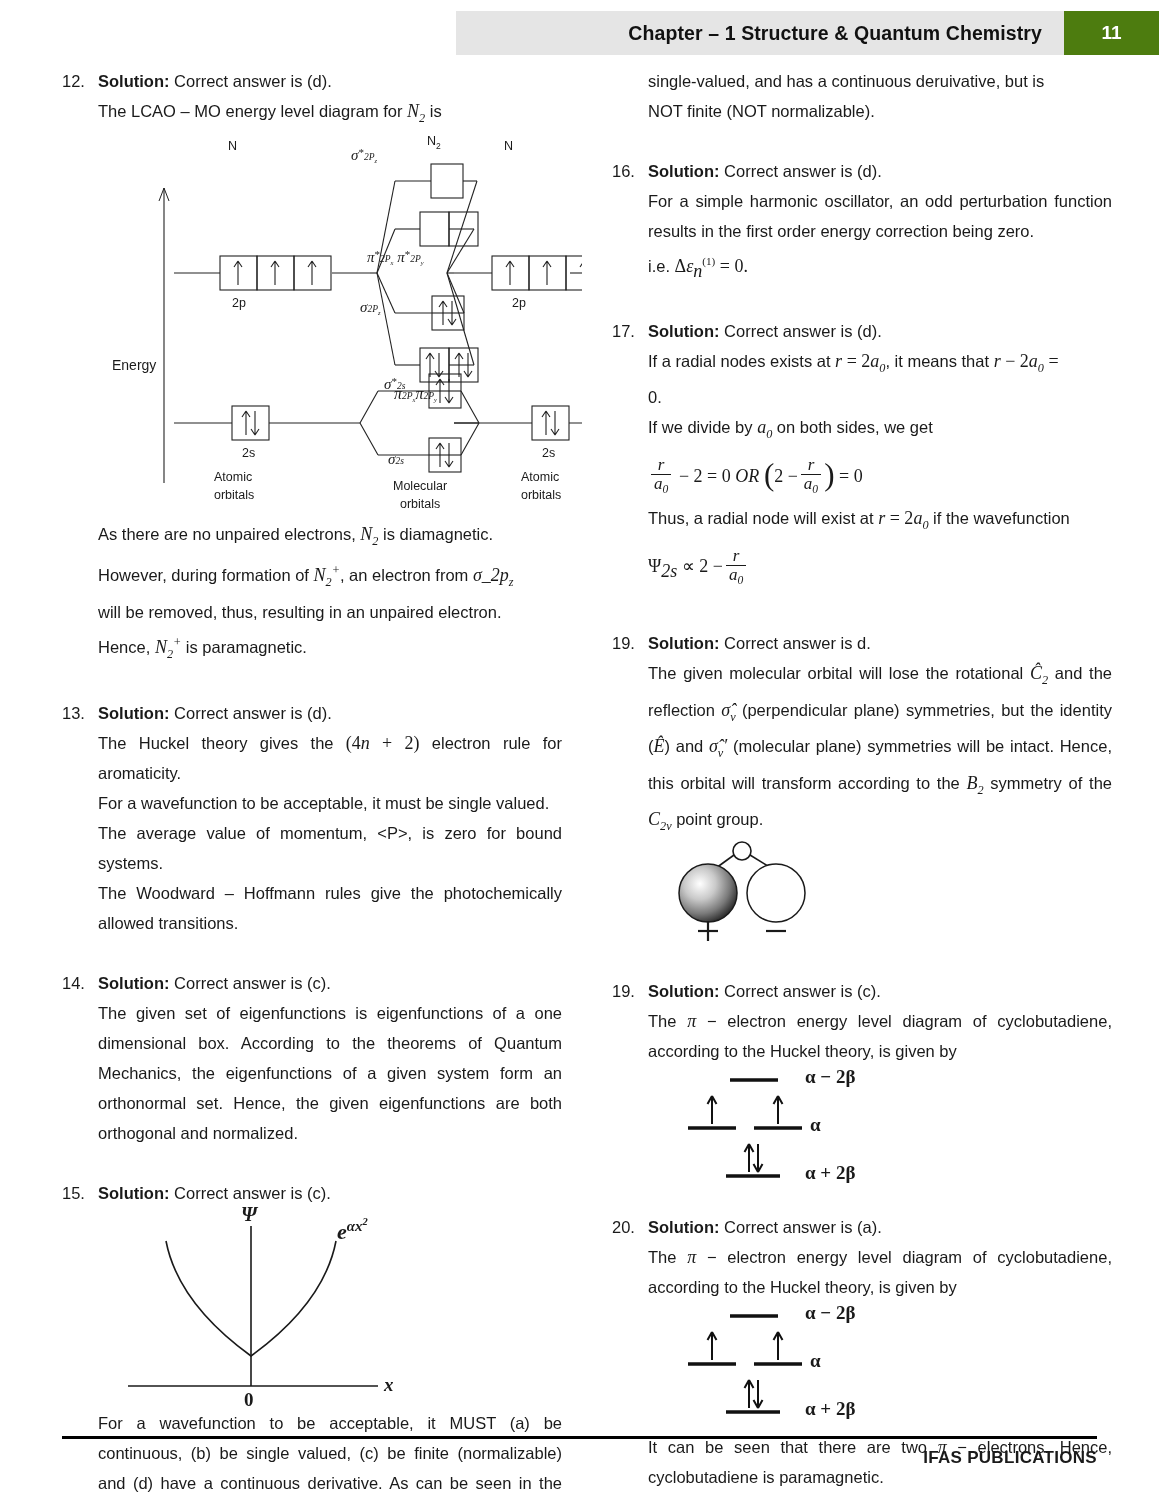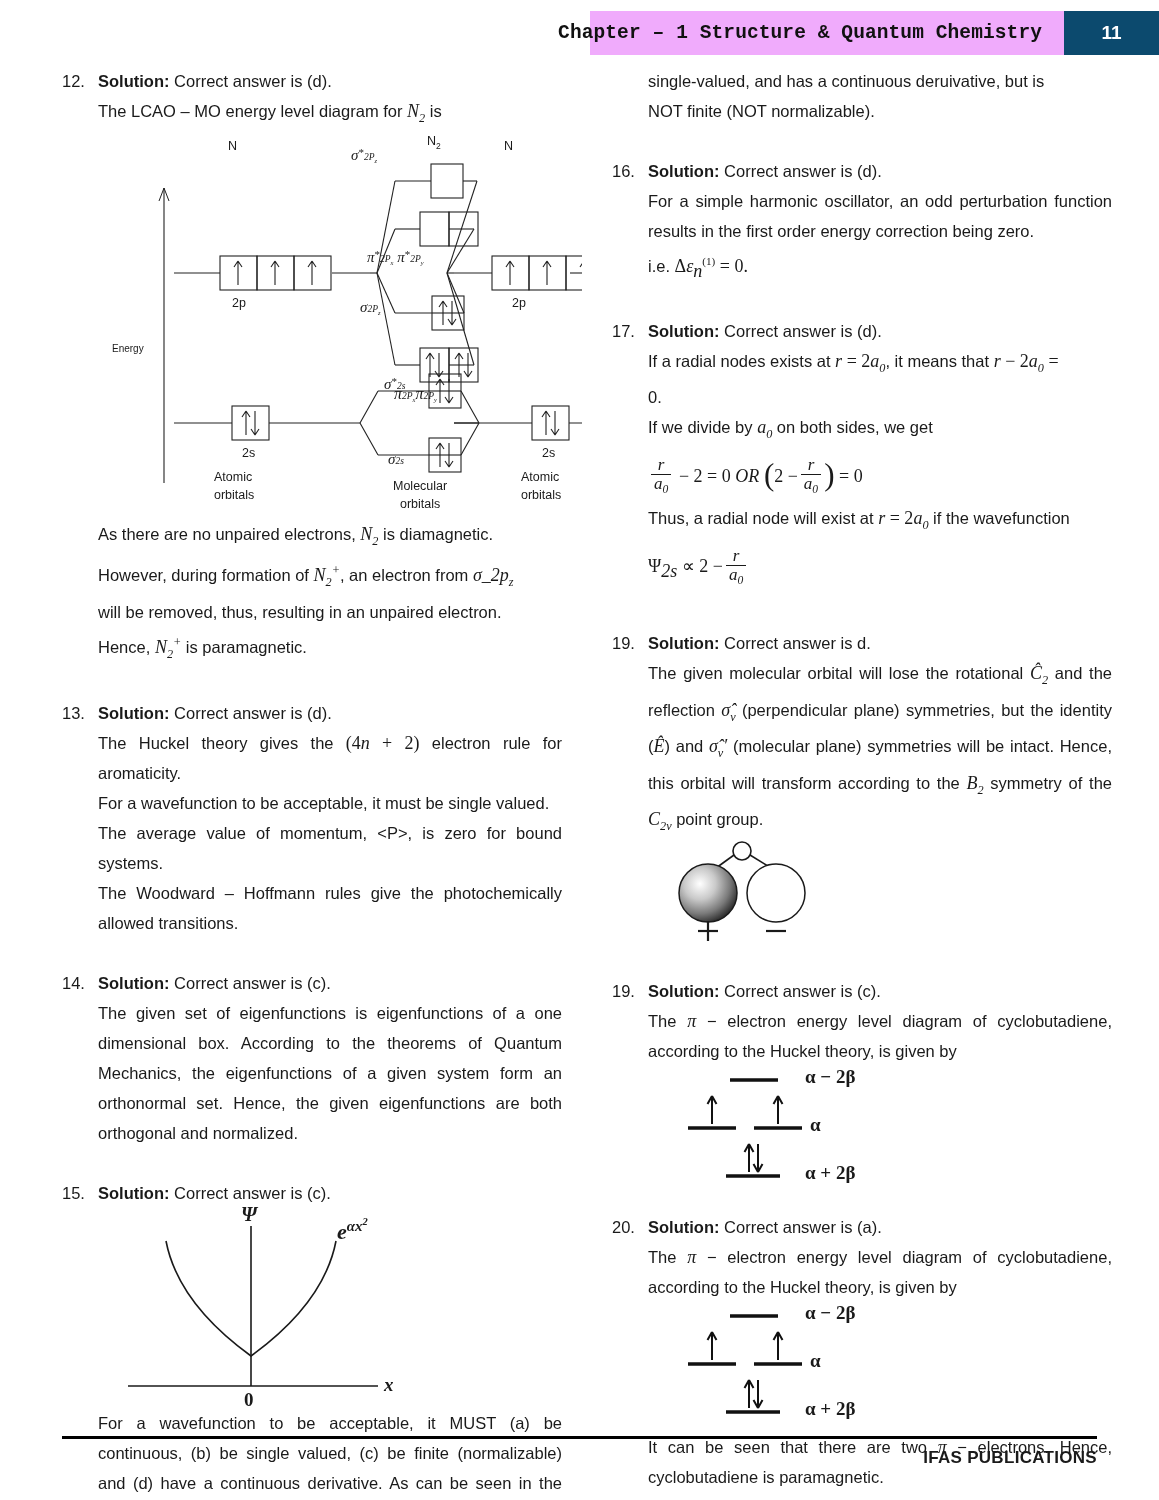--- a/index.html
+++ b/index.html
@@ -24,38 +24,37 @@
     position: absolute;
     left: 0;
     top: 11px;
     width: 1159px;
     height: 44px;
     display: flex;
     justify-content: flex-end;
     align-items: stretch;
   }
   .header-band {
-    background: #f0abfc;
+    background: #e5e5e5;
     display: flex;
     align-items: center;
     justify-content: flex-end;
     padding-right: 22px;
-    width: 474px;
+    width: 608px;
     box-sizing: border-box;
-    font-family: Liberation Mono, monospace;
   }
   .header-title {
     font-size: 19.5px;
     font-weight: bold;
     color: #111;
     letter-spacing: 0.1px;
     white-space: nowrap;
   }
   .header-page {
-    background: #0c4a6e;
+    background: #4d7c0f;
     color: #ffffff;
     width: 95px;
     display: flex;
     align-items: center;
     justify-content: center;
     font-size: 19px;
     font-weight: bold;
   }
   
   .col {
@@ -322,21 +321,21 @@
 
           <span class="mo-sym" style="left:249px;top:14px;">σ<span class="st">*</span><span class="s">2P<sub>z</sub></span></span>
           <span class="mo-sym" style="left:265px;top:116px;">π<span class="st">*</span><span class="s">2P<sub>x</sub></span>&nbsp;π<span class="st">*</span><span class="s">2P<sub>y</sub></span></span>
           <span class="mo-sym" style="left:258px;top:166px;">σ<span class="s">2P<sub>z</sub></span></span>
           <span class="mo-sym" style="left:292px;top:252px;font-size:16px;">π<span class="s">2P<sub>x</sub></span>π<span class="s">2P<sub>y</sub></span></span>
           <span class="mo-sym" style="left:282px;top:243px;">σ<span class="st">*</span><span class="s">2s</span></span>
           <span class="mo-sym" style="left:286px;top:318px;">σ<span class="s">2s</span></span>
 
           <span class="mo-lbl" style="left:130px;top:163px;">2p</span>
           <span class="mo-lbl" style="left:410px;top:163px;">2p</span>
-          <span class="mo-lbl" style="left:10px;top:210px;font-size:10px;">Energy</span>
+          <span class="mo-lbl" style="left:10px;top:224px;font-size:14px;">Energy</span>
           <span class="mo-lbl" style="left:140px;top:313px;">2s</span>
           <span class="mo-lbl" style="left:440px;top:313px;">2s</span>
 
           <span class="mo-lbl" style="left:112px;top:337px;">Atomic</span>
           <span class="mo-lbl" style="left:112px;top:355px;">orbitals</span>
           <span class="mo-lbl" style="left:291px;top:346px;">Molecular</span>
           <span class="mo-lbl" style="left:298px;top:364px;">orbitals</span>
           <span class="mo-lbl" style="left:419px;top:337px;">Atomic</span>
           <span class="mo-lbl" style="left:419px;top:355px;">orbitals</span>
         </div>

